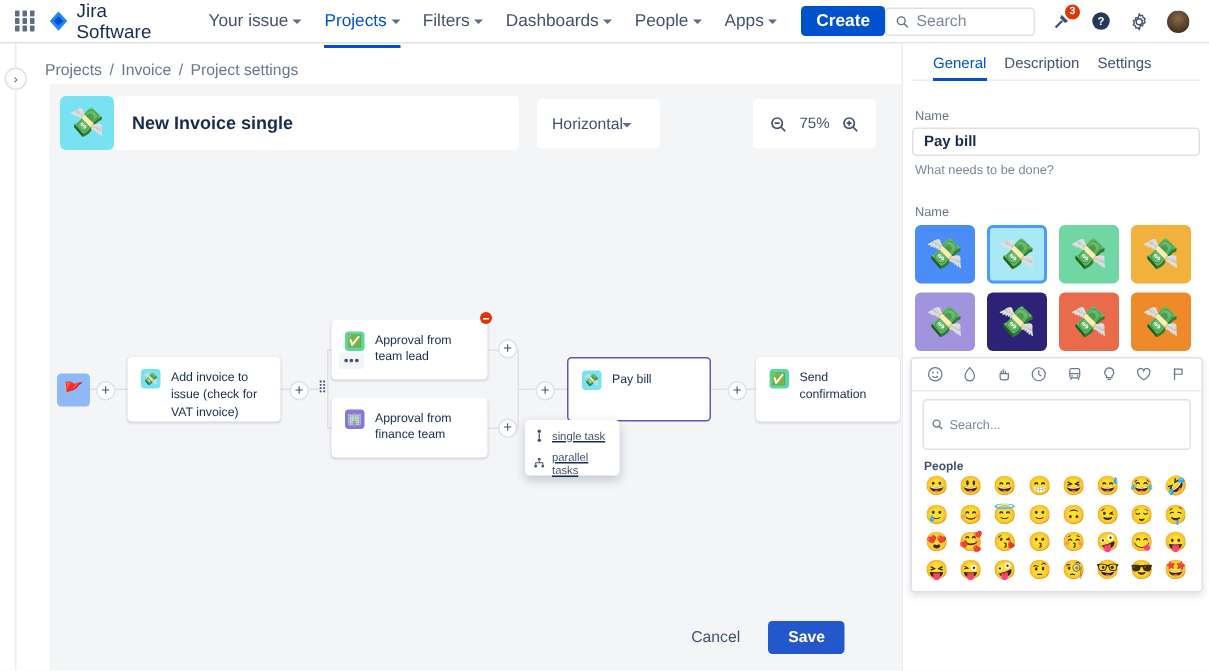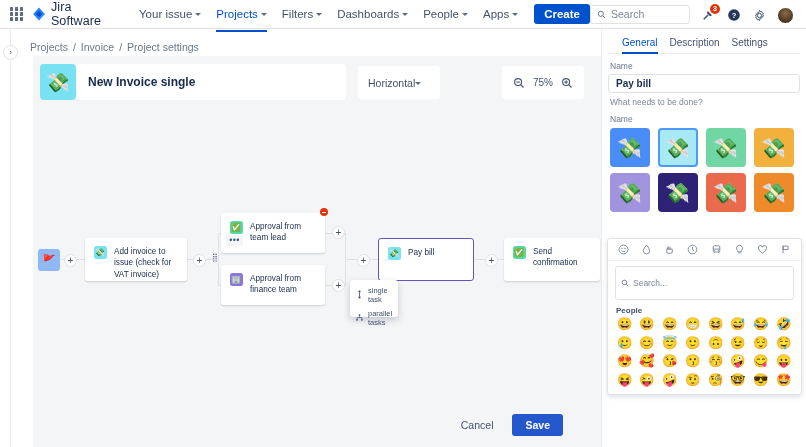--- a/index.html
+++ b/index.html
@@ -36,21 +36,21 @@
     content: ""; position: absolute; left: 7px; right: 7px; bottom: -8px;
     height: 2px; background: #0052cc;
   }
   .caret { width: 0; height: 0; border-left: 3px solid transparent;
     border-right: 3px solid transparent; border-top: 3.5px solid #5e6c84; margin-top: 1px; }
   .create-btn {
     background: #0052cc; color: #fff; font-size: 11.5px; font-weight: bold;
     padding: 4px 10px; border-radius: 3px; margin-left: 8px; cursor: pointer;
     border: none; font-family: inherit;
   }
-  .nav-right { margin-left: auto; display: flex; align-items: flex-end; gap: 9px; padding-right: 4px; }
+  .nav-right { margin-left: auto; display: flex; align-items: center; gap: 9px; padding-right: 4px; }
   .search-box {
     display: flex; align-items: center; gap: 5px;
     width: 100px; height: 19px; border: 1px solid #dfe1e6; border-radius: 3px;
     padding: 0 6px; background: #fff; cursor: text;
   }
   .search-box span.ph { font-size: 10.5px; color: #7a869a; }
   .icon-btn { width: 17px; height: 17px; display: flex; align-items: center;
     justify-content: center; cursor: pointer; position: relative; color: #42526e; }
   .badge {
     position: absolute; top: -3px; right: -4px; background: #de350b; color: #fff;
@@ -167,23 +167,23 @@
     position: absolute; font-size: 8px; color: #42526e; cursor: grab;
     line-height: 1; letter-spacing: -1px;
   }
   .d1 { left: 212px; top: 254px; }
   .d2 { left: 360px; top: 282px; }
 
   .conn { position: absolute; background: #dfe1e6; }
 
   
   .ctx-menu {
-    position: absolute; left: 350px; top: 280px; width: 48px; height: 37px;
+    position: absolute; left: 350px; top: 280px; width: 63px; height: 37px;
     background: #fff; border-radius: 3px; box-shadow: 0 3px 7px rgba(9,30,66,.22);
-    padding: 3px 0; z-index: 5;
+    padding: 3px 0; z-index: 5; text-decoration: underline;
   }
   .ctx-item {
     display: flex; align-items: center; gap: 5px; padding: 2.5px 6px;
     font-size: 7.5px; color: #42526e; cursor: pointer;
   }
   .ctx-item svg { flex: 0 0 7px; }
 
   
   .footer {
     position: absolute; left: 33px; bottom: 0; width: 568px; height: 45px;
@@ -206,21 +206,21 @@
     position: absolute; right: 0; top: 29px; width: 205px; height: 418px;
     background: #fff; border-left: 1px solid #ebecf0; padding: 0 6px;
   }
   .tabs { display: flex; gap: 12px; padding: 8px 2px 0 2px;
     border-bottom: 1px solid #ebecf0; }
   .tab { font-size: 10px; color: #42526e; padding-bottom: 5px;
     cursor: pointer; position: relative; }
   .tab.active { color: #0052cc; margin-left: 12px; }
   .tab.active::after { content: ""; position: absolute; left: 0; right: 0;
     bottom: -1px; height: 2px; background: #0052cc; }
-  .field-label { font-size: 8.5px; color: #6b778c; margin: 7px 0 3px 2px; }
+  .field-label { font-size: 8.5px; color: #6b778c; margin: 18px 0 3px 2px; }
   .text-input {
     width: 192px; height: 19px; border: 1px solid #dfe1e6; border-radius: 3px;
     display: flex; align-items: center; padding: 0 7px;
     font-size: 10px; font-weight: bold; color: #172b4d; background: #fff; cursor: text;
   }
   .helper { font-size: 8.5px; color: #7a869a; margin: 4px 0 0 2px; }
   .icon-grid {
     display: grid; grid-template-columns: repeat(4, 40px);
     gap: 6px 8px; margin: 4px 0 0 2px;
   }

